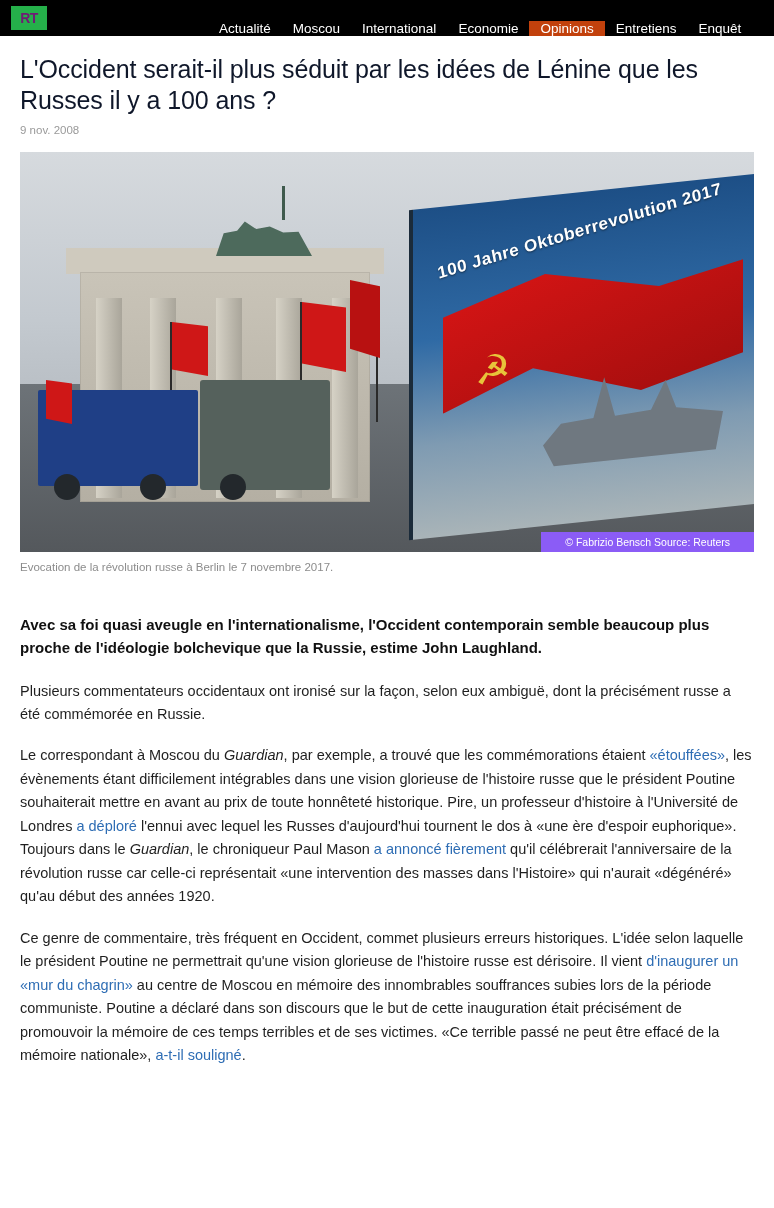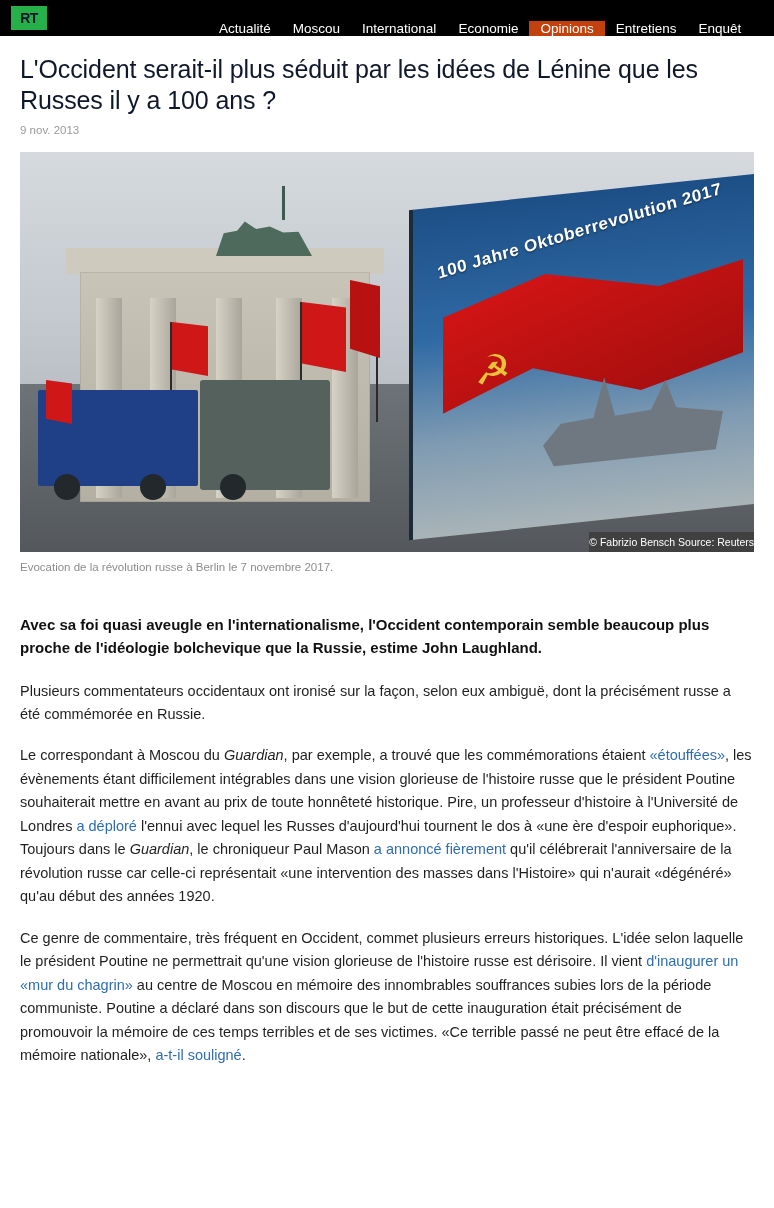--- a/index.html
+++ b/index.html
@@ -23,21 +23,21 @@
     width: 58px;
     display: flex;
     align-items: center;
     justify-content: center;
     flex: 0 0 auto;
   }
   .logo-badge {
     width: 36px;
     height: 24px;
     background: #25b04a;
-    color: #0f172a;
+    color: #701a75;
     font-size: 14px;
     font-weight: bold;
     letter-spacing: -0.5px;
     display: flex;
     align-items: center;
     justify-content: center;
     font-family: "Liberation Sans", sans-serif;
   }
   .nav {
     display: flex;
@@ -156,24 +156,24 @@
     line-height: 1;
   }
   .ship {
     position:absolute; left:130px; top:170px; width:180px; height:110px;
     background:#6f7880;
     clip-path: polygon(0 72%, 10% 54%, 28% 52%, 34% 16%, 40% 52%, 60% 50%, 68% 24%, 74% 50%, 100% 58%, 96% 92%, 6% 92%);
   }
   .credit {
     position: absolute;
     right: 0; bottom: 0;
-    background: #404040;
+    background: #8b5cf6;
     color: #ffffff;
     font-size: 10.5px;
-    padding: 4px 0;
+    padding: 4px 24px;
   }
   .truck {
     position:absolute; left:18px; bottom:66px; width:160px; height:96px;
     background:#1f3f86;
     border-radius:2px;
   }
   .truck2 {
     position:absolute; left:180px; bottom:62px; width:130px; height:110px;
     background:#55615c;
     border-radius:3px;
@@ -226,21 +226,21 @@
     <div class="nav-item">Economie</div>
     <div class="nav-item active">Opinions</div>
     <div class="nav-item">Entretiens</div>
     <div class="nav-item">Enquêt</div>
   </div>
 </div>
 
 <div class="wrap">
 
   <h1 class="headline">L'Occident serait-il plus séduit par les idées de Lénine que les Russes il y a 100 ans ?</h1>
-  <div class="date">9 nov. 2013</div>
+  <div class="date">9 nov. 2008</div>
 
   <div class="hero">
     <div class="sky"></div>
     <div class="ground"></div>
 
     <div class="gate-top"></div>
     <div class="quadriga-pole"></div>
     <div class="quadriga"></div>
     <div class="gate"></div>
     <div class="col" style="left:76px;"></div>

